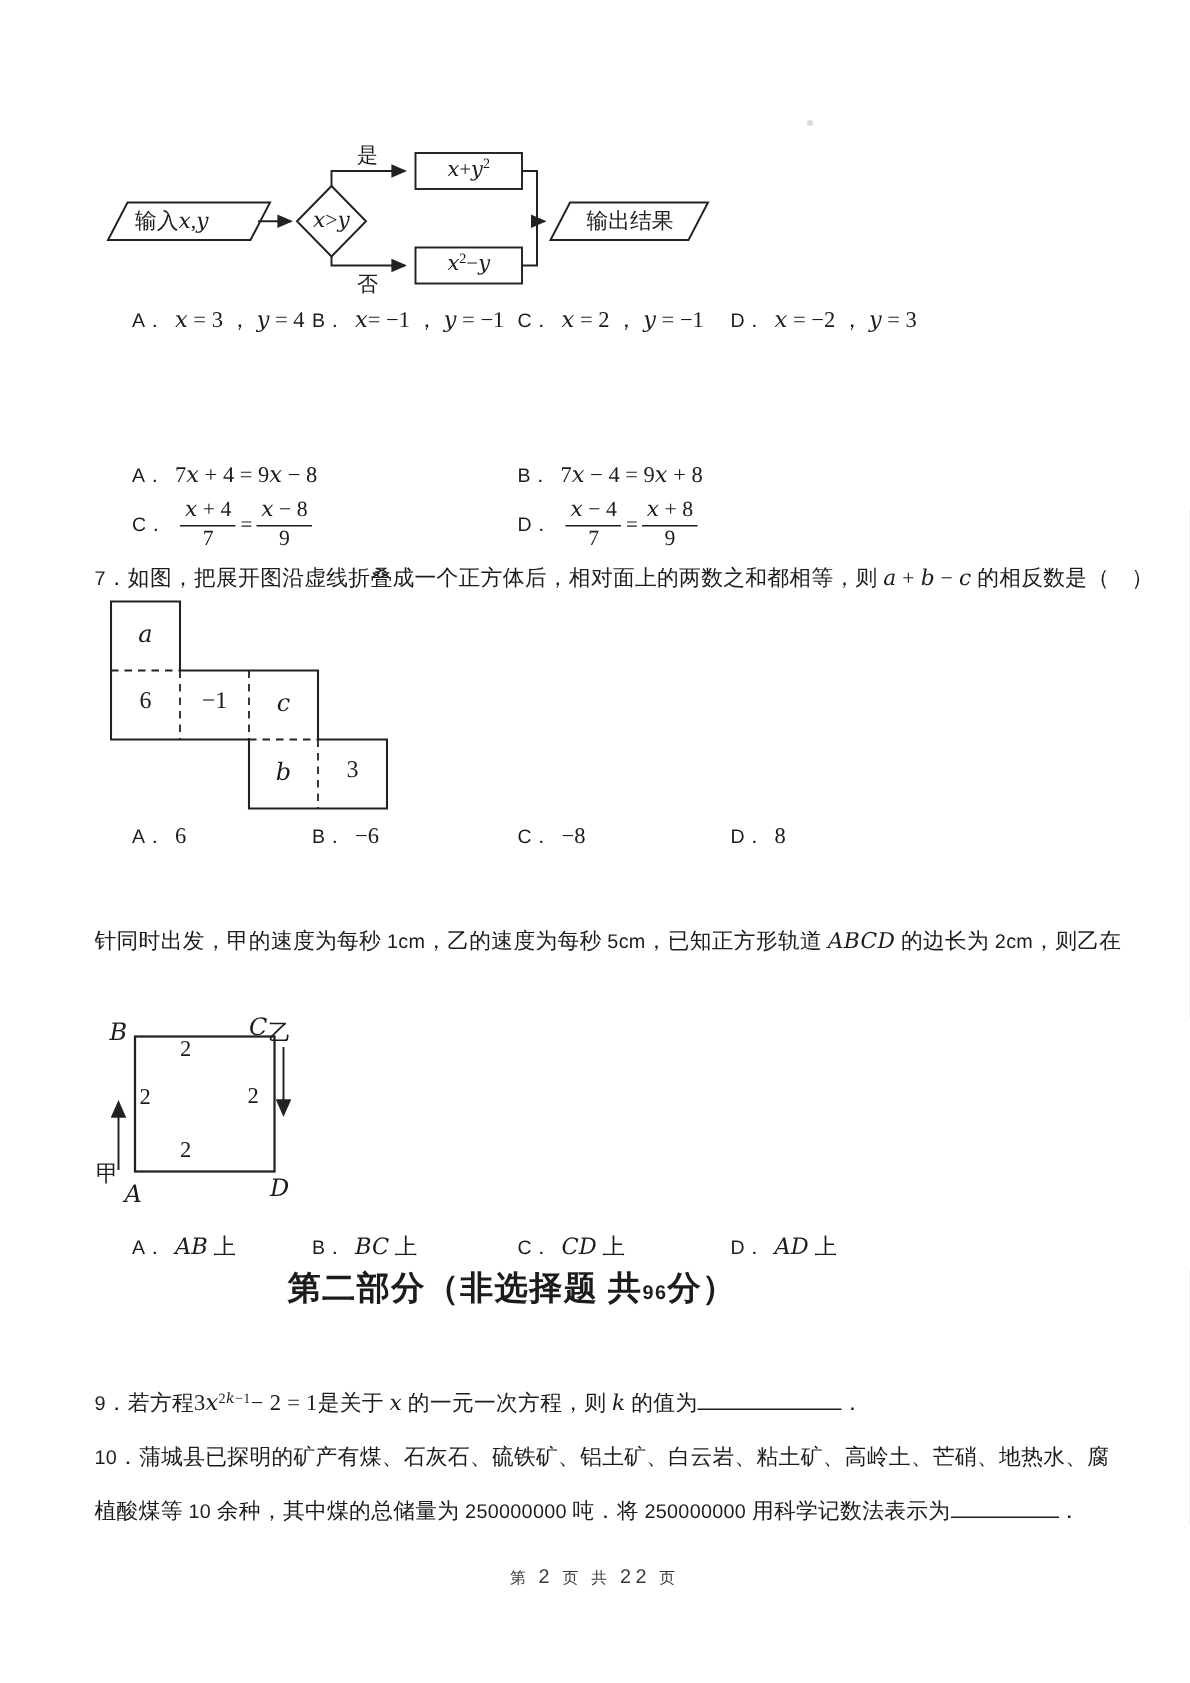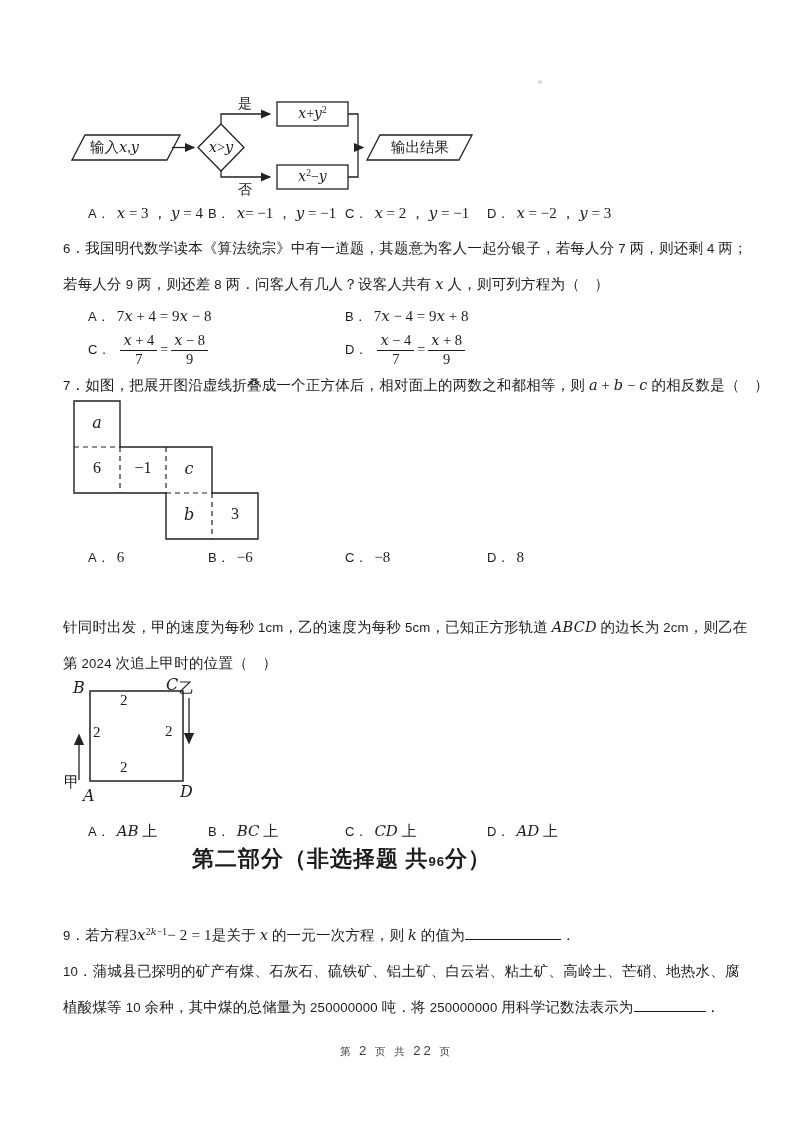--- a/index.html
+++ b/index.html
@@ -66,22 +66,20 @@
     <div class="diaglabel" style="left:300px; top:45px; width:100px; text-align:center; font-size:14.5px;">输出结果</div>
   </div>
 
   <div>
     <span class="opt" style="left:88px; top:204px;text-align:right;"><span class="optlabel">A．</span><span class="math"><i>x</i> = 3 ，  <i>y</i> = 4</span></span>
     <span class="opt" style="left:208px; top:204px;"><span class="optlabel">B．</span><span class="math"><i>x</i>= −1 ，  <i>y</i> = −1</span></span>
     <span class="opt" style="left:345px; top:204px;"><span class="optlabel">C．</span><span class="math"><i>x</i> = 2 ，  <i>y</i> = −1</span></span>
     <span class="opt" style="left:487px; top:204px;"><span class="optlabel">D．</span><span class="math"><i>x</i> = −2 ，  <i>y</i> = 3</span></span>
   </div>
 
-  <div class="abs line" style="left:63px; top:239px;"><span class="sdg">6</span>．我国明代数学读本《算法统宗》中有一道题，其题意为客人一起分银子，若每人分 <span class="sdg">7</span> 两，则还剩 <span class="sdg">4</span> 两；</div>
-  <div class="abs line" style="left:63px; top:275px;">若每人分 <span class="sdg">9</span> 两，则还差 <span class="sdg">8</span> 两．问客人有几人？设客人共有 <i>x</i> 人，则可列方程为（　）</div>
   <div>
     <span class="opt" style="left:88px; top:307px;"><span class="optlabel">A．</span><span class="math">7<i>x</i> + 4 = 9<i>x</i> − 8</span></span>
     <span class="opt" style="left:345px; top:307px;"><span class="optlabel">B．</span><span class="math">7<i>x</i> − 4 = 9<i>x</i> + 8</span></span>
   </div>
   <div>
     <span class="opt" style="left:88px; top:333px;"><span class="optlabel">C．</span><span class="frac"><span class="fnum math"><i>x</i> + 4</span><span class="fden">7</span></span><span class="fclabel">=</span><span class="frac"><span class="fnum math"><i>x</i> − 8</span><span class="fden">9</span></span></span>
     <span class="opt" style="left:345px; top:333px;"><span class="optlabel">D．</span><span class="frac"><span class="fnum math"><i>x</i> − 4</span><span class="fden">7</span></span><span class="fclabel">=</span><span class="frac"><span class="fnum math"><i>x</i> + 8</span><span class="fden">9</span></span></span>
   </div>
 
   <div class="abs line" style="left:63px; top:376px;"><span class="sdg">7</span>．如图，把展开图沿虚线折叠成一个正方体后，相对面上的两数之和都相等，则 <i>a</i> + <i>b</i> − <i>c</i> 的相反数是（　）</div>
@@ -104,21 +102,20 @@
   </div>
 
   <div>
     <span class="opt" style="left:88px;  top:549px;"><span class="optlabel">A．</span><span class="math">6</span></span>
     <span class="opt" style="left:208px; top:549px;"><span class="optlabel">B．</span><span class="math">−6</span></span>
     <span class="opt" style="left:345px; top:549px;"><span class="optlabel">C．</span><span class="math">−8</span></span>
     <span class="opt" style="left:487px; top:549px;"><span class="optlabel">D．</span><span class="math">8</span></span>
   </div>
 
   <div class="abs line" style="left:63px; top:618px;">针同时出发，甲的速度为每秒 <span class="sdg">1cm</span>，乙的速度为每秒 <span class="sdg">5cm</span>，已知正方形轨道 <i>ABCD</i> 的边长为 <span class="sdg">2cm</span>，则乙在</div>
-  <div class="abs line" style="left:63px; top:654px;">第 <span class="sdg">2024</span> 次追上甲时的位置（　）</div>
 
   <div class="abs" style="left:63px; top:676px; width:150px; height:135px;">
     <svg width="150" height="135" viewBox="0 0 150 135">
       <rect x="27" y="15" width="93" height="90" stroke-width="1.5"></rect>
       <line x1="16" y1="104" x2="16" y2="60" stroke-width="1.3" marker-end="url(#arw2)"></line>
       <line x1="126" y1="22" x2="126" y2="66" stroke-width="1.3" marker-end="url(#arw2)"></line>
       <defs>
         <marker id="arw2" markerWidth="10" markerHeight="9" refX="7" refY="4" orient="auto">
           <path d="M0,0 L9,4 L0,8 Z" style="fill:#222; stroke:none;"></path>
         </marker>

